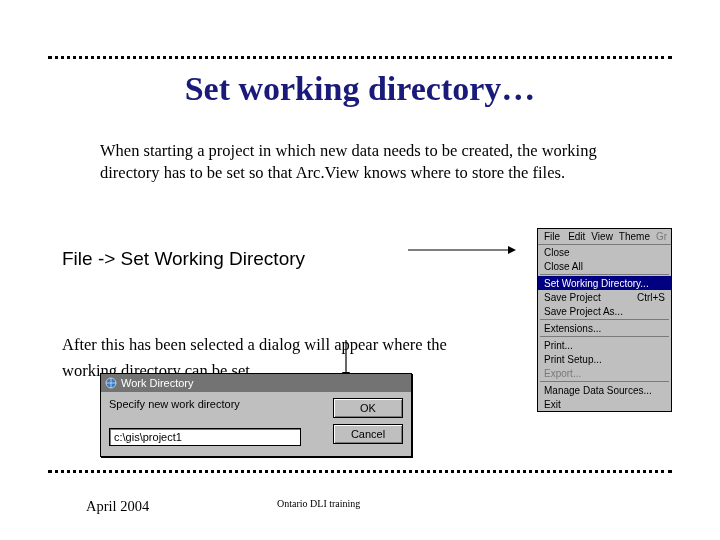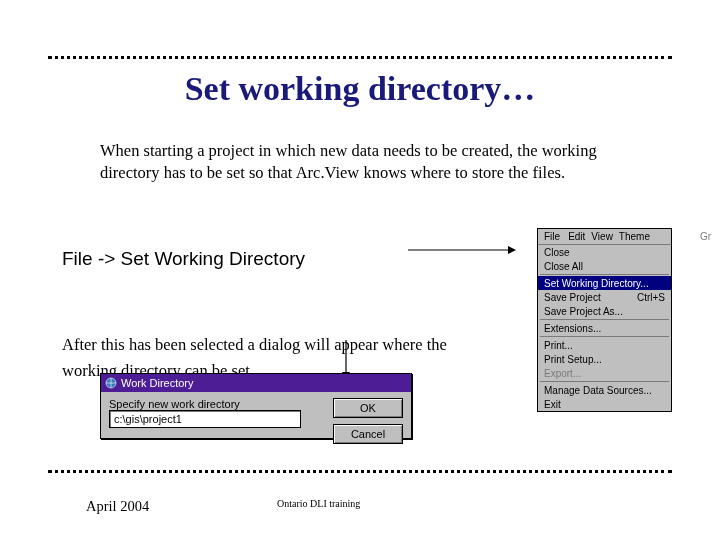--- a/index.html
+++ b/index.html
@@ -99,21 +99,21 @@
     gap: 6px;
     padding: 2px 4px;
     background: #BFBFBF;
     border-bottom: 1px solid #7a7a7a;
   }
   .menubar span { color: #000; }
   .menubar .first {
     background: #BFBFBF;
     padding: 0 2px;
   }
-  .menubar .disabled { color: #7a7a7a; margin-left: 44px; }
+  .menubar .disabled { color: #7a7a7a; }
   .mitem {
     display: flex;
     justify-content: space-between;
     align-items: center;
     padding: 2px 6px;
     color: #000;
     height: 14px;
   }
   .mitem.disabled { color: #7a7a7a; }
   .mitem.hl {
@@ -131,36 +131,36 @@
     left: 100px;
     top: 373px;
     width: 312px;
     background: #BFBFBF;
     border: 1px solid #000;
     box-shadow: 1px 1px 0 #000;
     font-family: "MS Sans Serif", Tahoma, Arial, sans-serif;
     font-size: 11px;
   }
   .titlebar {
-    background: #4c1d95;
+    background: #737373;
     color: #fff;
     display: flex;
     align-items: center;
     gap: 4px;
     padding: 2px 4px;
     height: 18px;
   }
   .titlebar .globe {
     width: 12px; height: 12px;
     display: inline-block;
   }
   .dlg-body {
     padding: 6px 8px 10px 8px;
     position: relative;
-    height: 46px;
+    height: 64px;
   }
   .dlg-label {
     color: #000;
     font-size: 11px;
   }
   .dlg-input {
     position: absolute;
     left: 8px;
     bottom: 10px;
     width: 192px;

